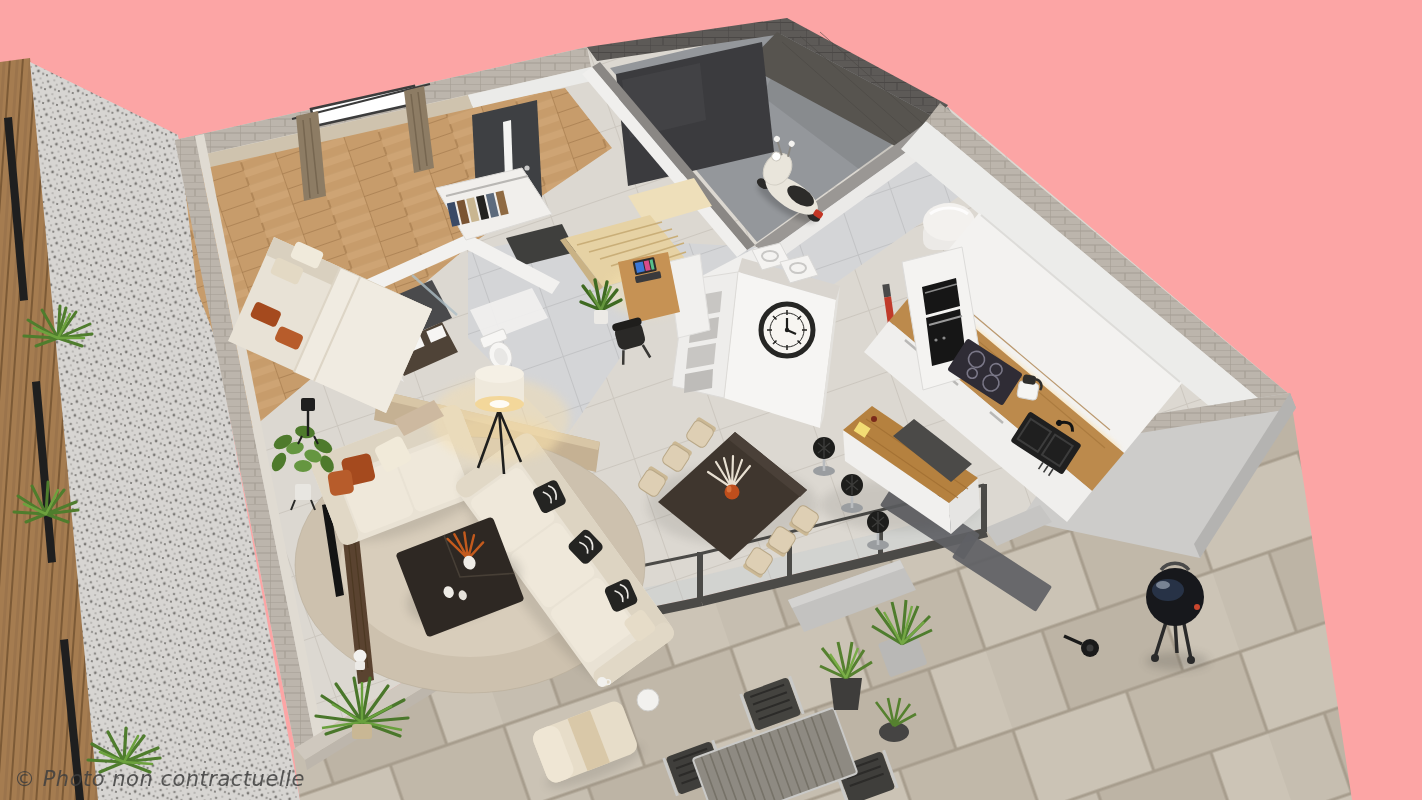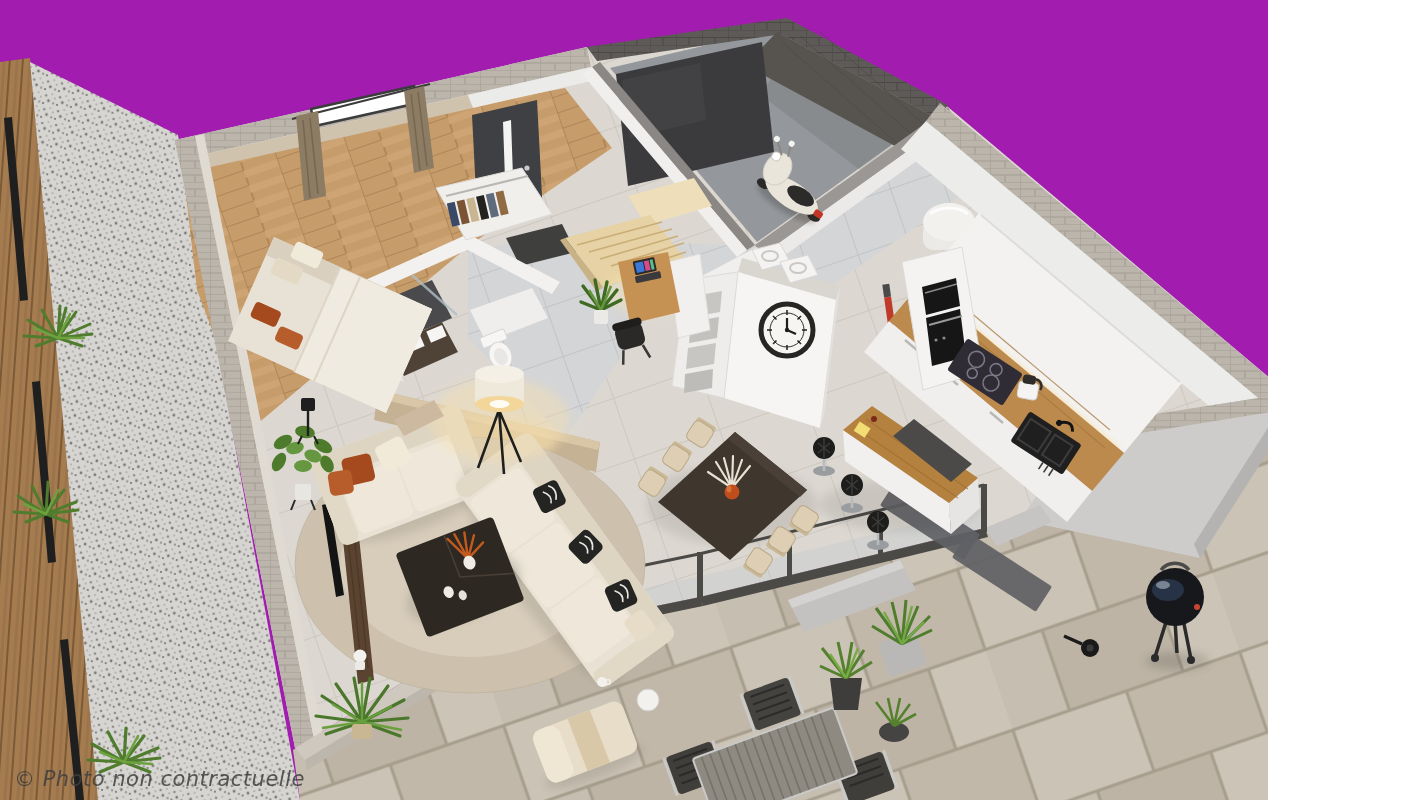--- a/index.html
+++ b/index.html
@@ -1,16 +1,16 @@
 <!DOCTYPE html>
 <html><head>
 <meta charset="utf-8">
 <style>
   html,body{margin:0;padding:0;background:#ffffff;}
-  .stage{width:1268px;height:800px;position:relative;overflow:hidden;background:#a21caf;
+  .stage{width:1422px;height:800px;position:relative;overflow:hidden;background:#fca5a5;
          font-family:"DejaVu Sans","Liberation Sans",sans-serif;text-decoration:underline;}
   svg{display:block;}
   .watermark-text{font-family:"DejaVu Sans","Liberation Sans",sans-serif;
                   font-style:italic;font-size:21px;letter-spacing:.5px;opacity:.85;}
 </style>
 </head>
 <body>
 
 <div class="stage">
 <svg width="1422" height="800" viewBox="0 0 1422 800" xmlns="http://www.w3.org/2000/svg">

